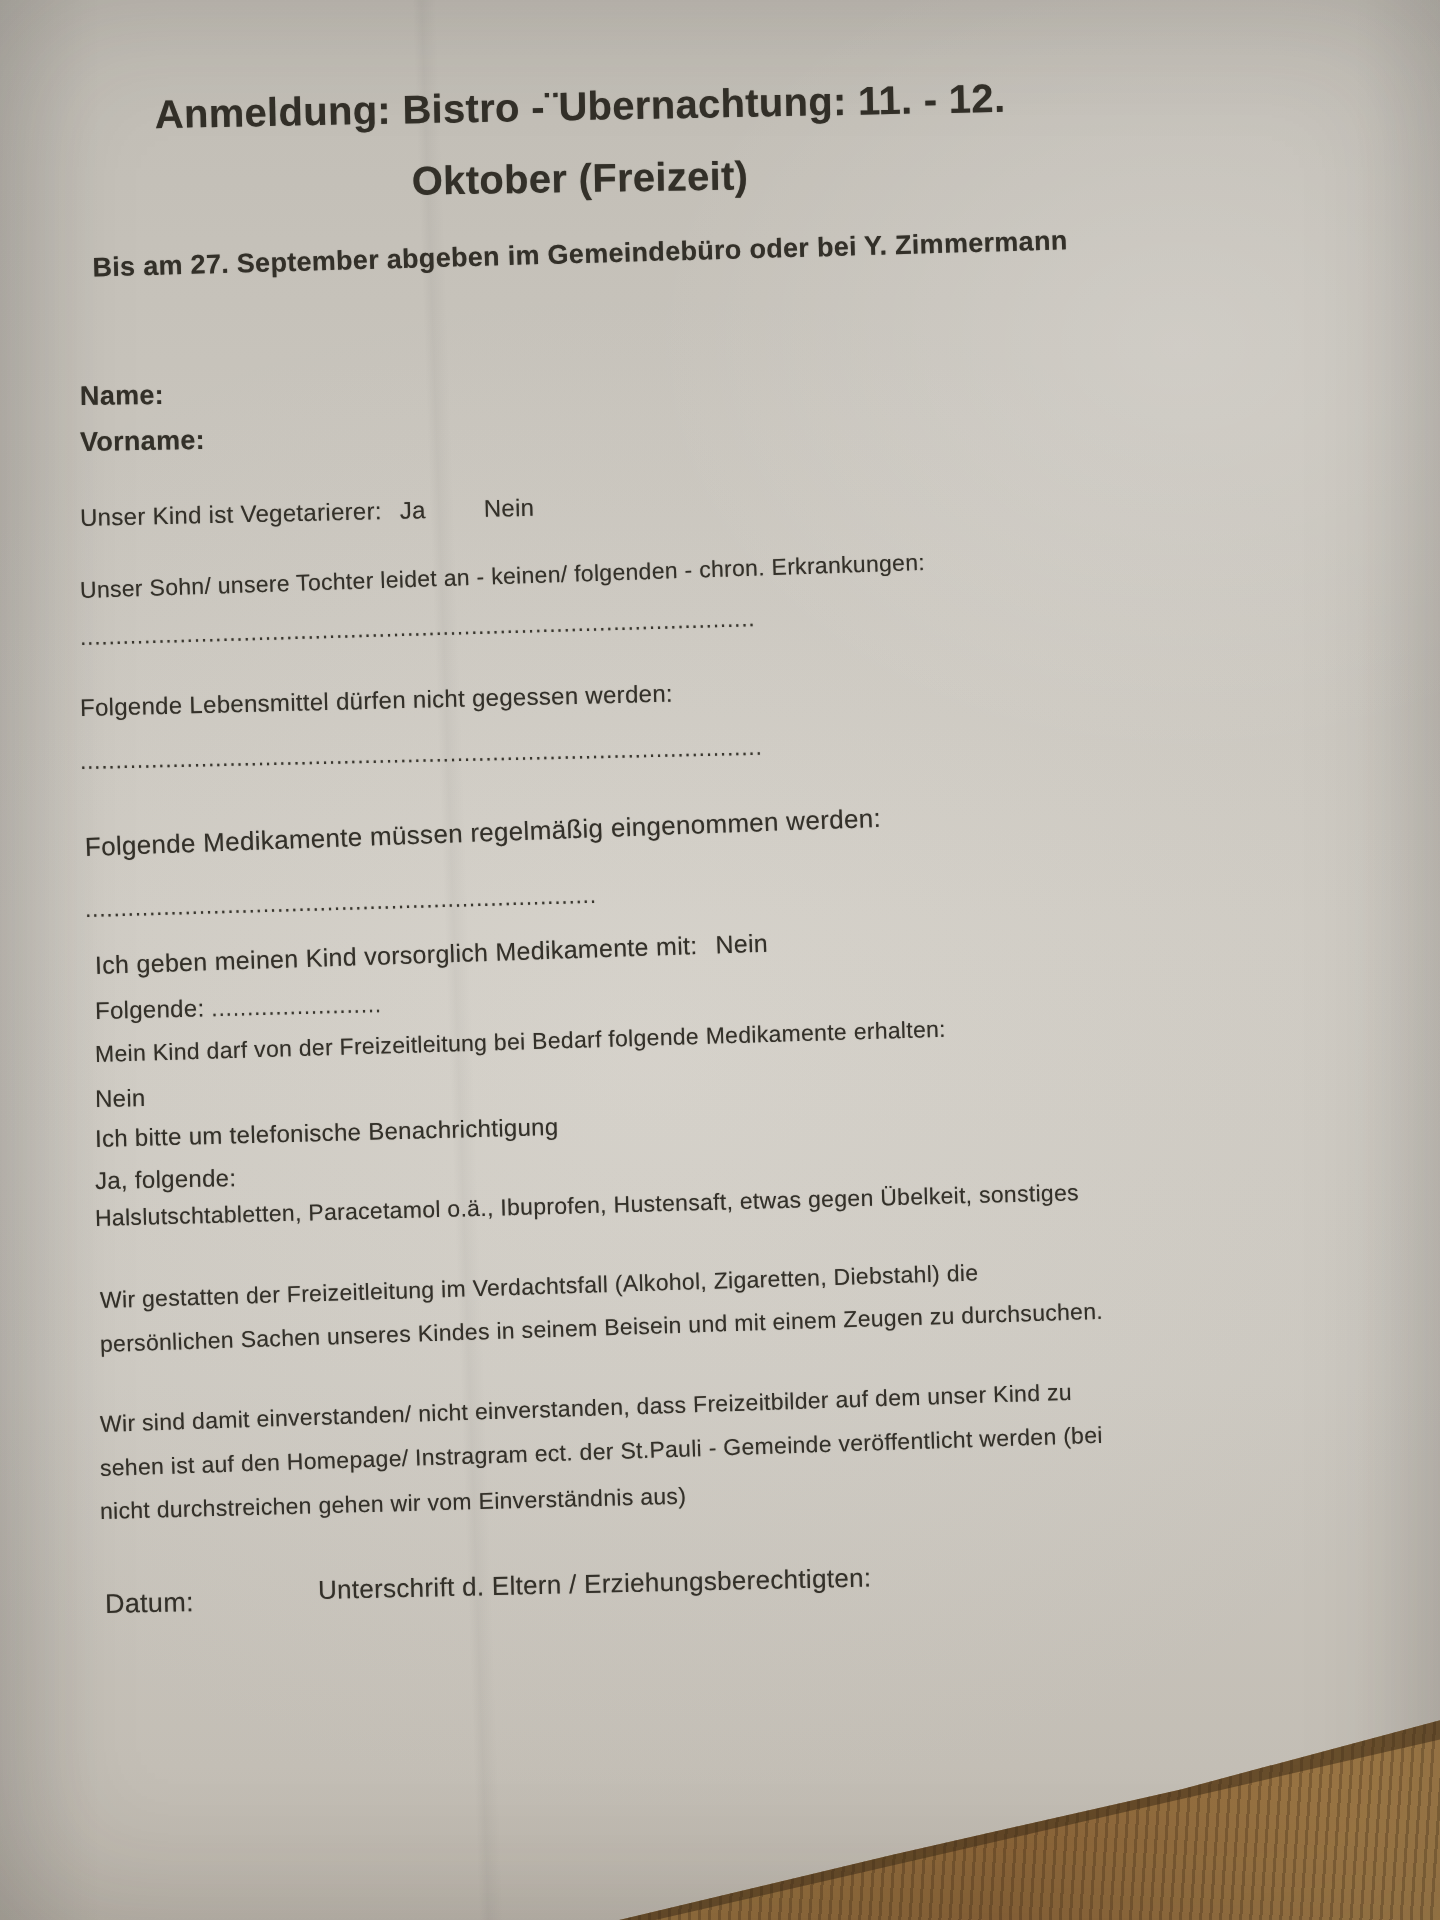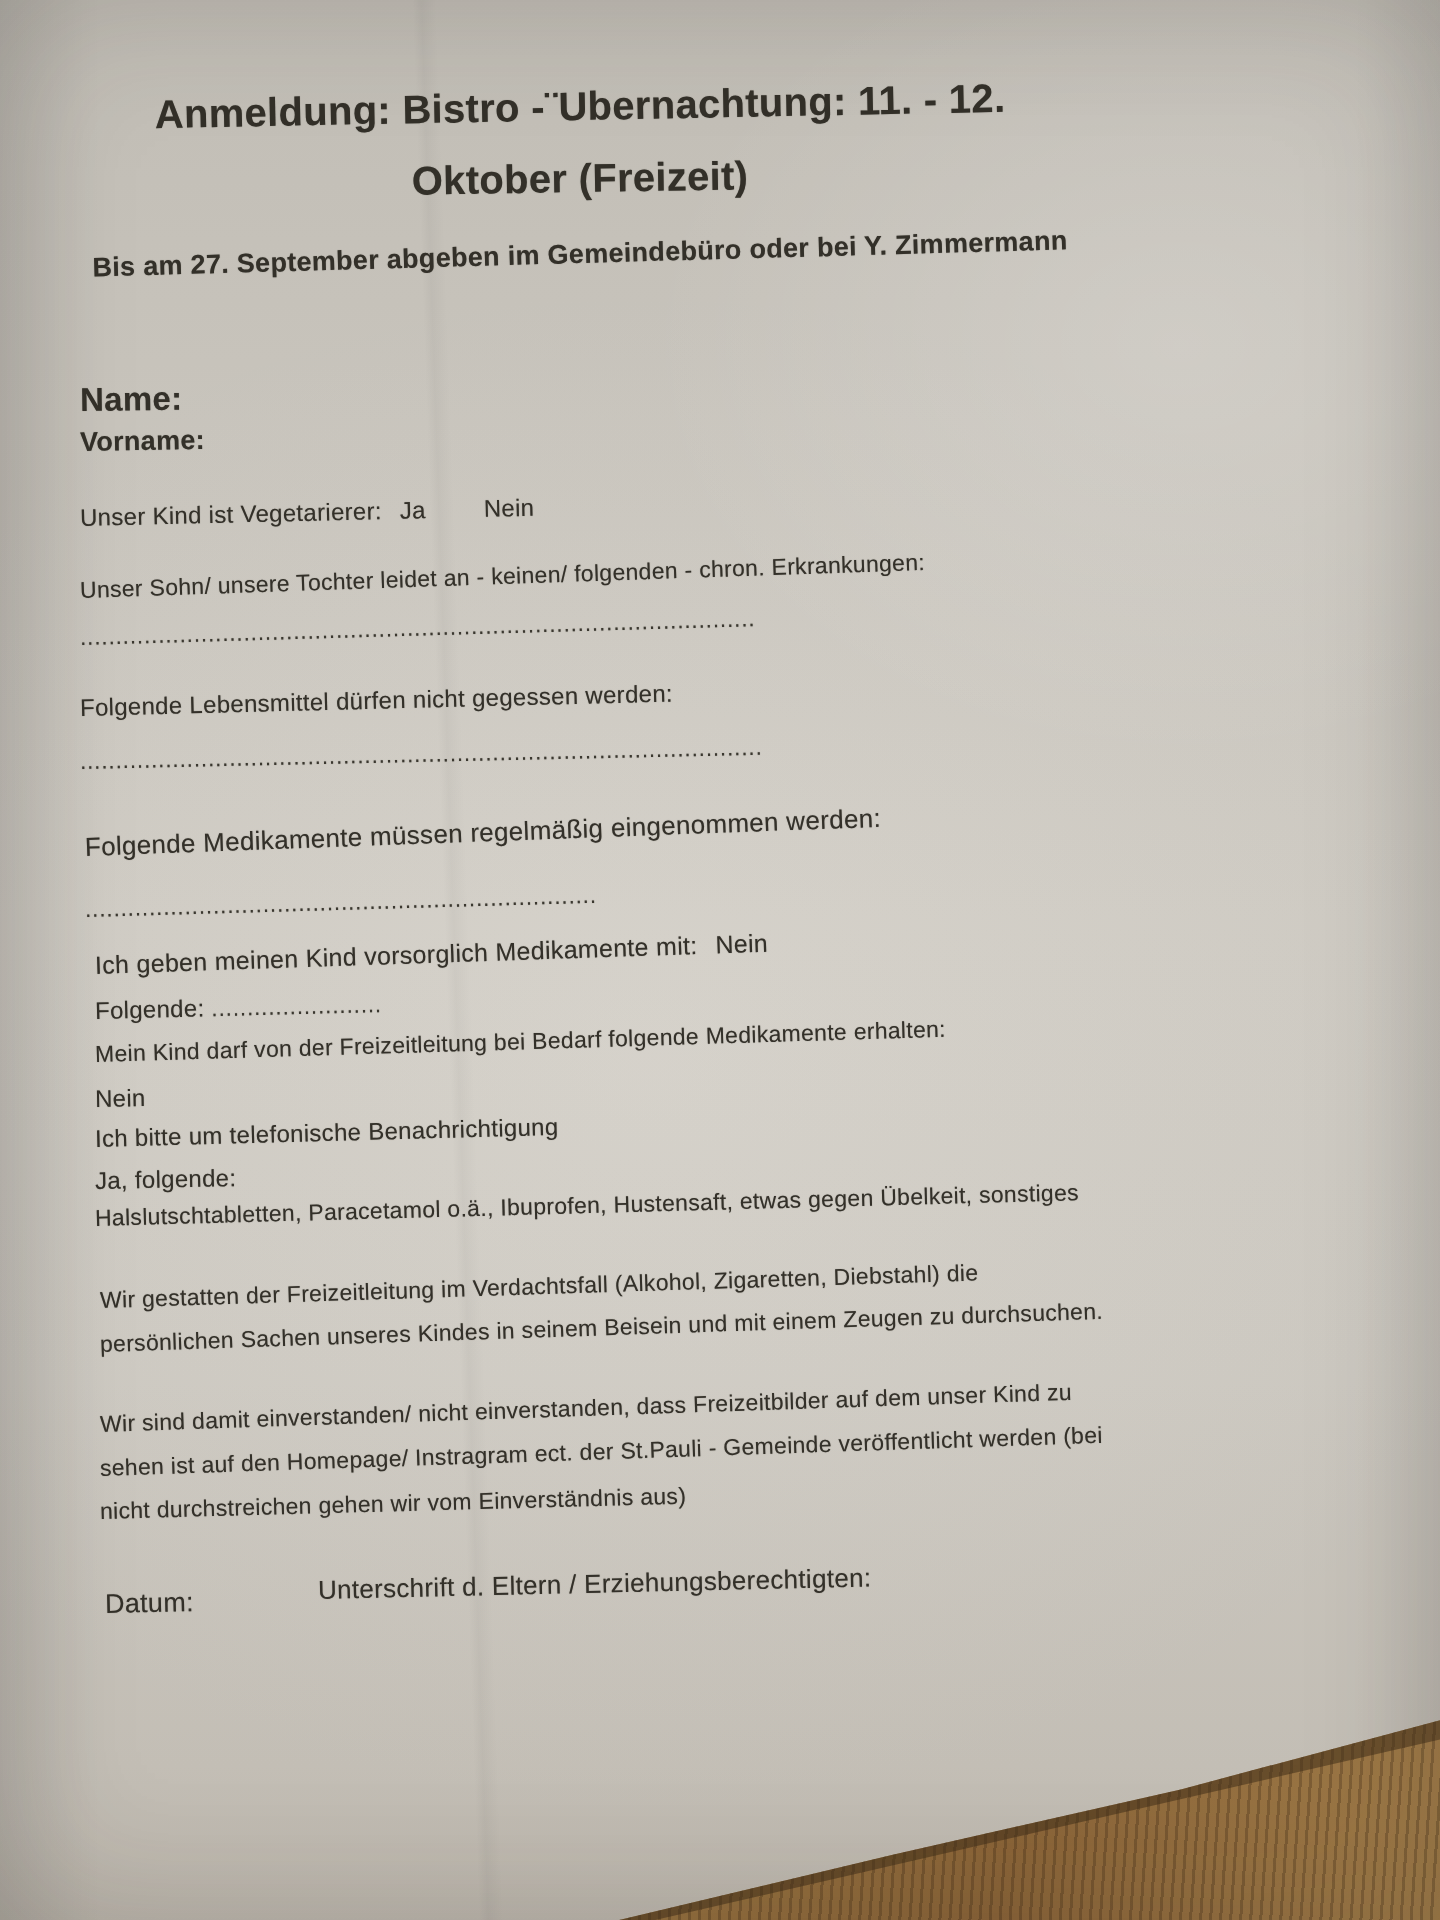--- a/index.html
+++ b/index.html
@@ -49,21 +49,21 @@
 </style>
 </head>
 <body>
 
 <div class="photo">
 
   <div class="t center bold" style="top:84px;font-size:40px;transform:rotate(-1.1deg);">Anmeldung: Bistro -¨Ubernachtung: 11. - 12.</div>
   <div class="t center bold" style="top:156px;font-size:40px;transform:rotate(-0.9deg);">Oktober (Freizeit)</div>
   <div class="t center bold" style="top:240px;font-size:27px;transform:rotate(-1.6deg);">Bis am 27. September abgeben im Gemeindebüro oder bei Y. Zimmermann</div>
 
-  <div class="t bold" style="left:80px;top:382px;font-size:33px;transform:rotate(-0.8deg);">Name:</div>
+  <div class="t bold" style="left:80px;top:382px;font-size:27px;transform:rotate(-0.8deg);">Name:</div>
   <div class="t bold" style="left:80px;top:428px;font-size:27px;transform:rotate(-1deg);">Vorname:</div>
 
   <div class="t" style="left:80px;top:505px;font-size:24px;transform:rotate(-1.3deg);">
     <span>Unser Kind ist Vegetarierer:</span><span class="gap-sm"></span><span>Ja</span><span class="gap-md"></span><span>Nein</span>
   </div>
 
   <div class="t" style="left:80px;top:578px;font-size:23px;transform:rotate(-1.9deg);">Unser Sohn/ unsere Tochter leidet an  - keinen/ folgenden - chron. Erkrankungen:</div>
   <div class="t dots" style="left:80px;top:626px;transform:rotate(-1.6deg);">...............................................................................................</div>
 
   <div class="t" style="left:80px;top:695px;font-size:24px;transform:rotate(-1.4deg);">Folgende Lebensmittel dürfen nicht gegessen werden:</div>

